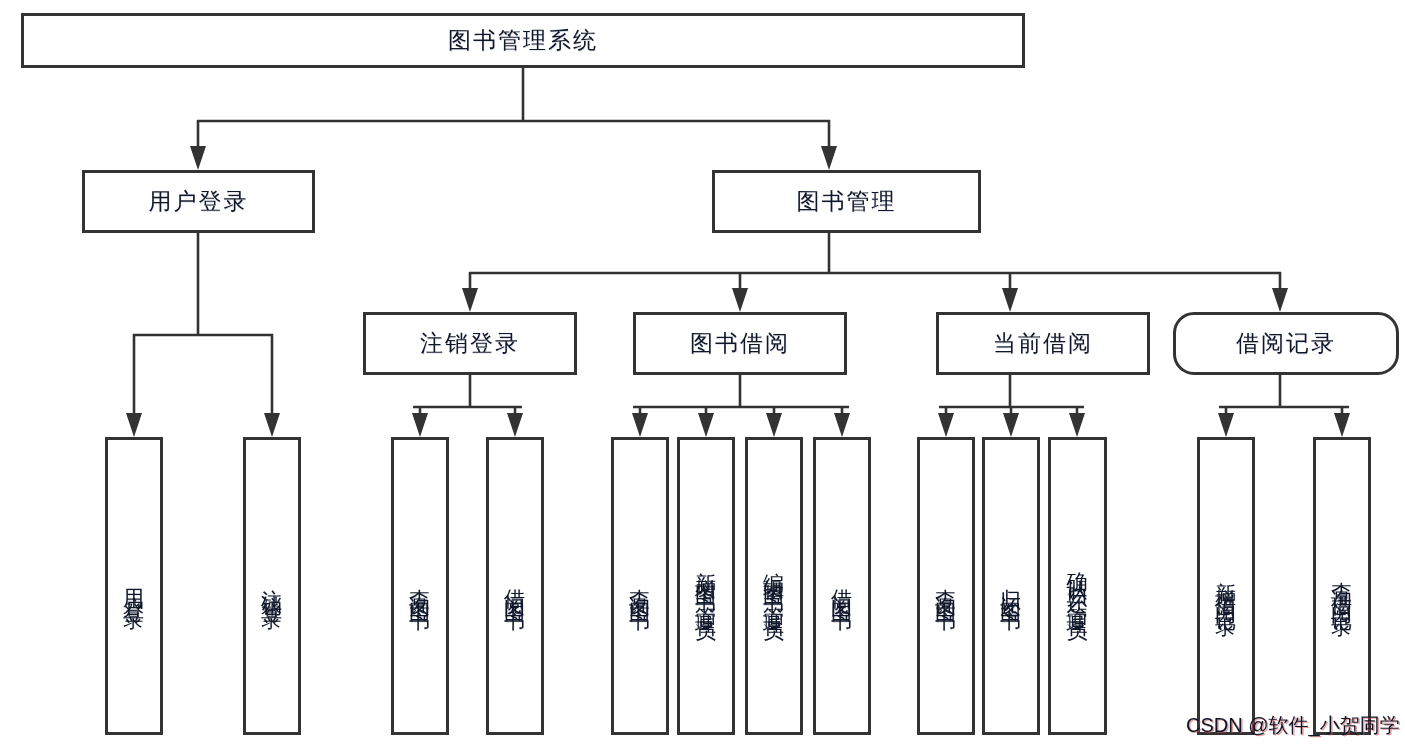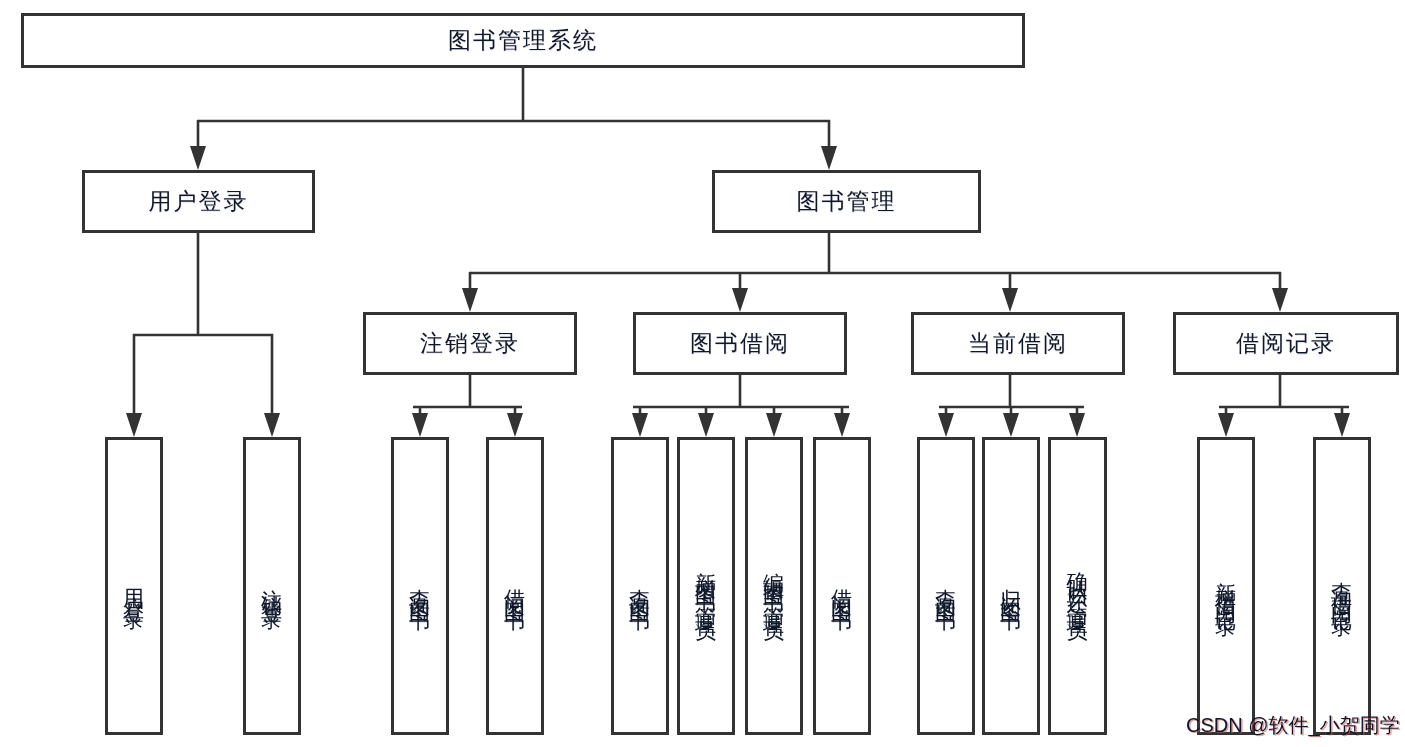--- a/index.html
+++ b/index.html
@@ -128,24 +128,24 @@
   <div class="node" style="left:243px;top:437px;width:58px;height:298px;">
     <span class="vlabel">注销登录</span>
   </div>
 
   <div class="node" style="left:363px;top:312px;width:214px;height:63px;">
     <span class="hlabel">注销登录</span>
   </div>
   <div class="node" style="left:633px;top:312px;width:214px;height:63px;">
     <span class="hlabel">图书借阅</span>
   </div>
-  <div class="node" style="left:911px;top:312px;width:214px;height:63px;text-align:center;">
+  <div class="node" style="left:936px;top:312px;width:214px;height:63px;text-align:center;">
     <span class="hlabel">当前借阅</span>
   </div>
-  <div class="node" style="left:1173px;top:312px;width:226px;height:63px;">
+  <div class="node" style="left:1173px;top:312px;width:226px;height:63px;border-radius:21px;">
     <span class="hlabel">借阅记录</span>
   </div>
 
   <div class="node" style="left:391px;top:437px;width:58px;height:298px;">
     <span class="vlabel">查询图书</span>
   </div>
   <div class="node" style="left:486px;top:437px;width:58px;height:298px;">
     <span class="vlabel">借阅图书</span>
   </div>
 

